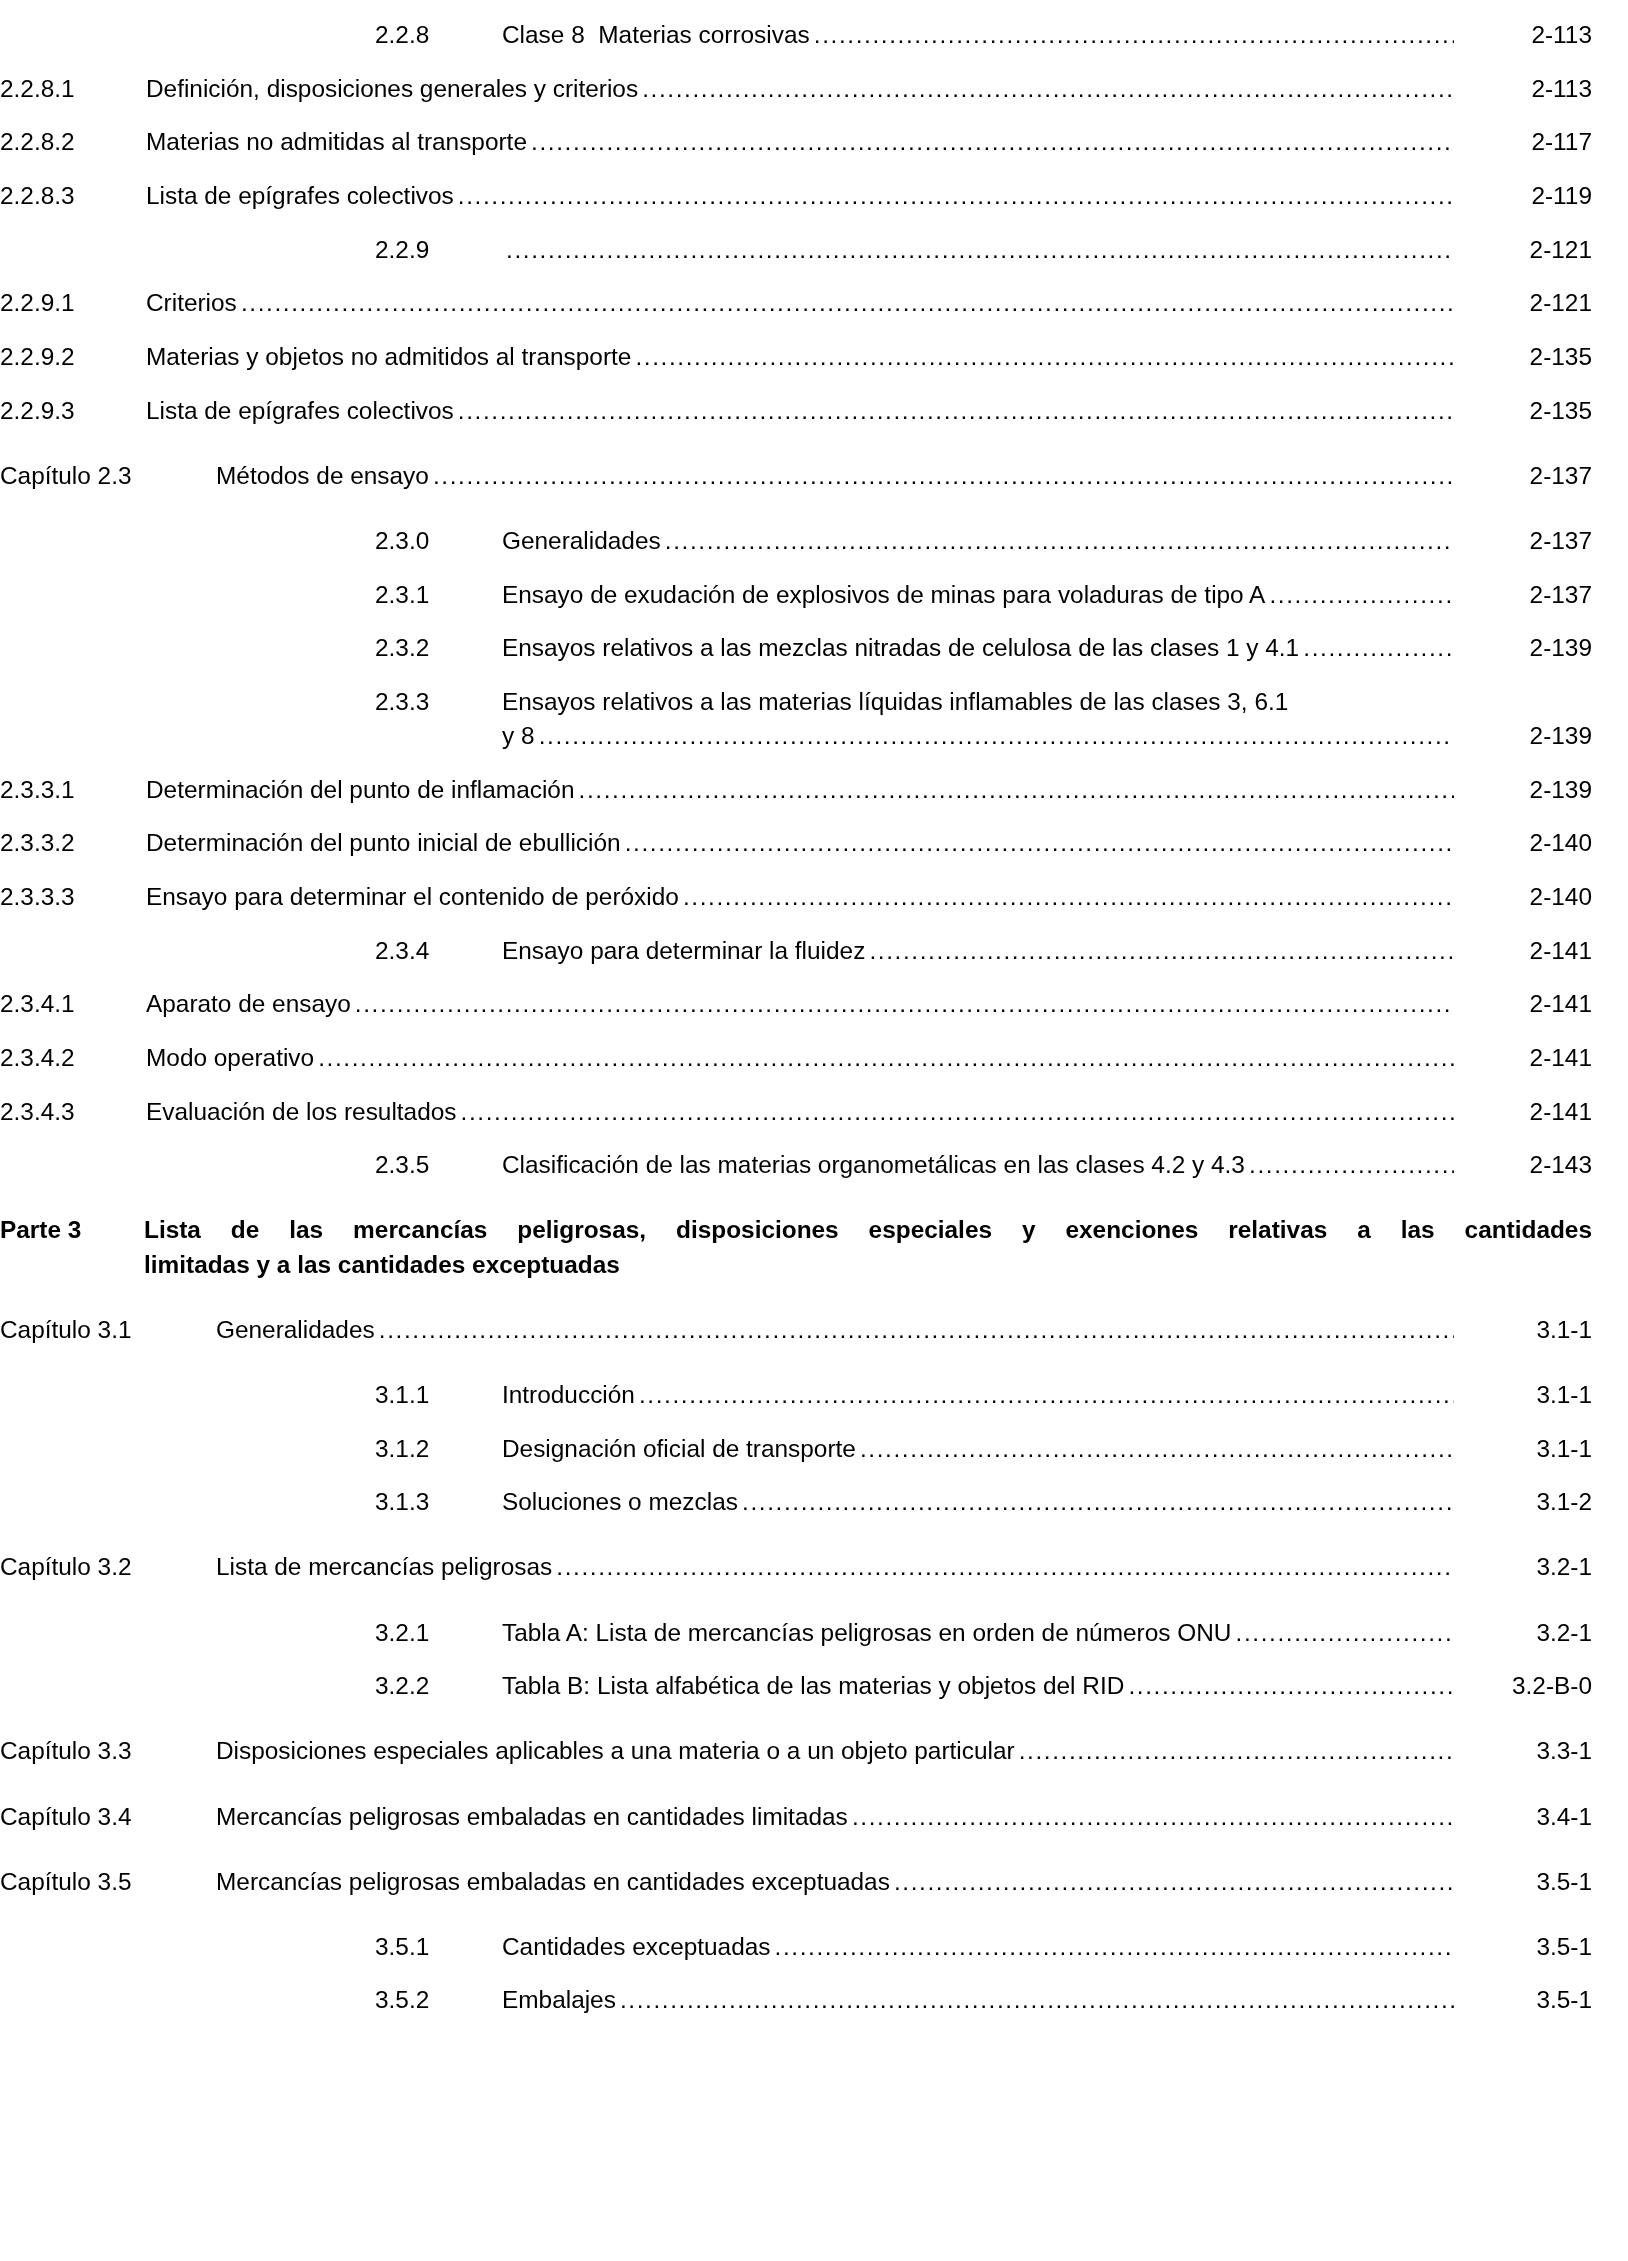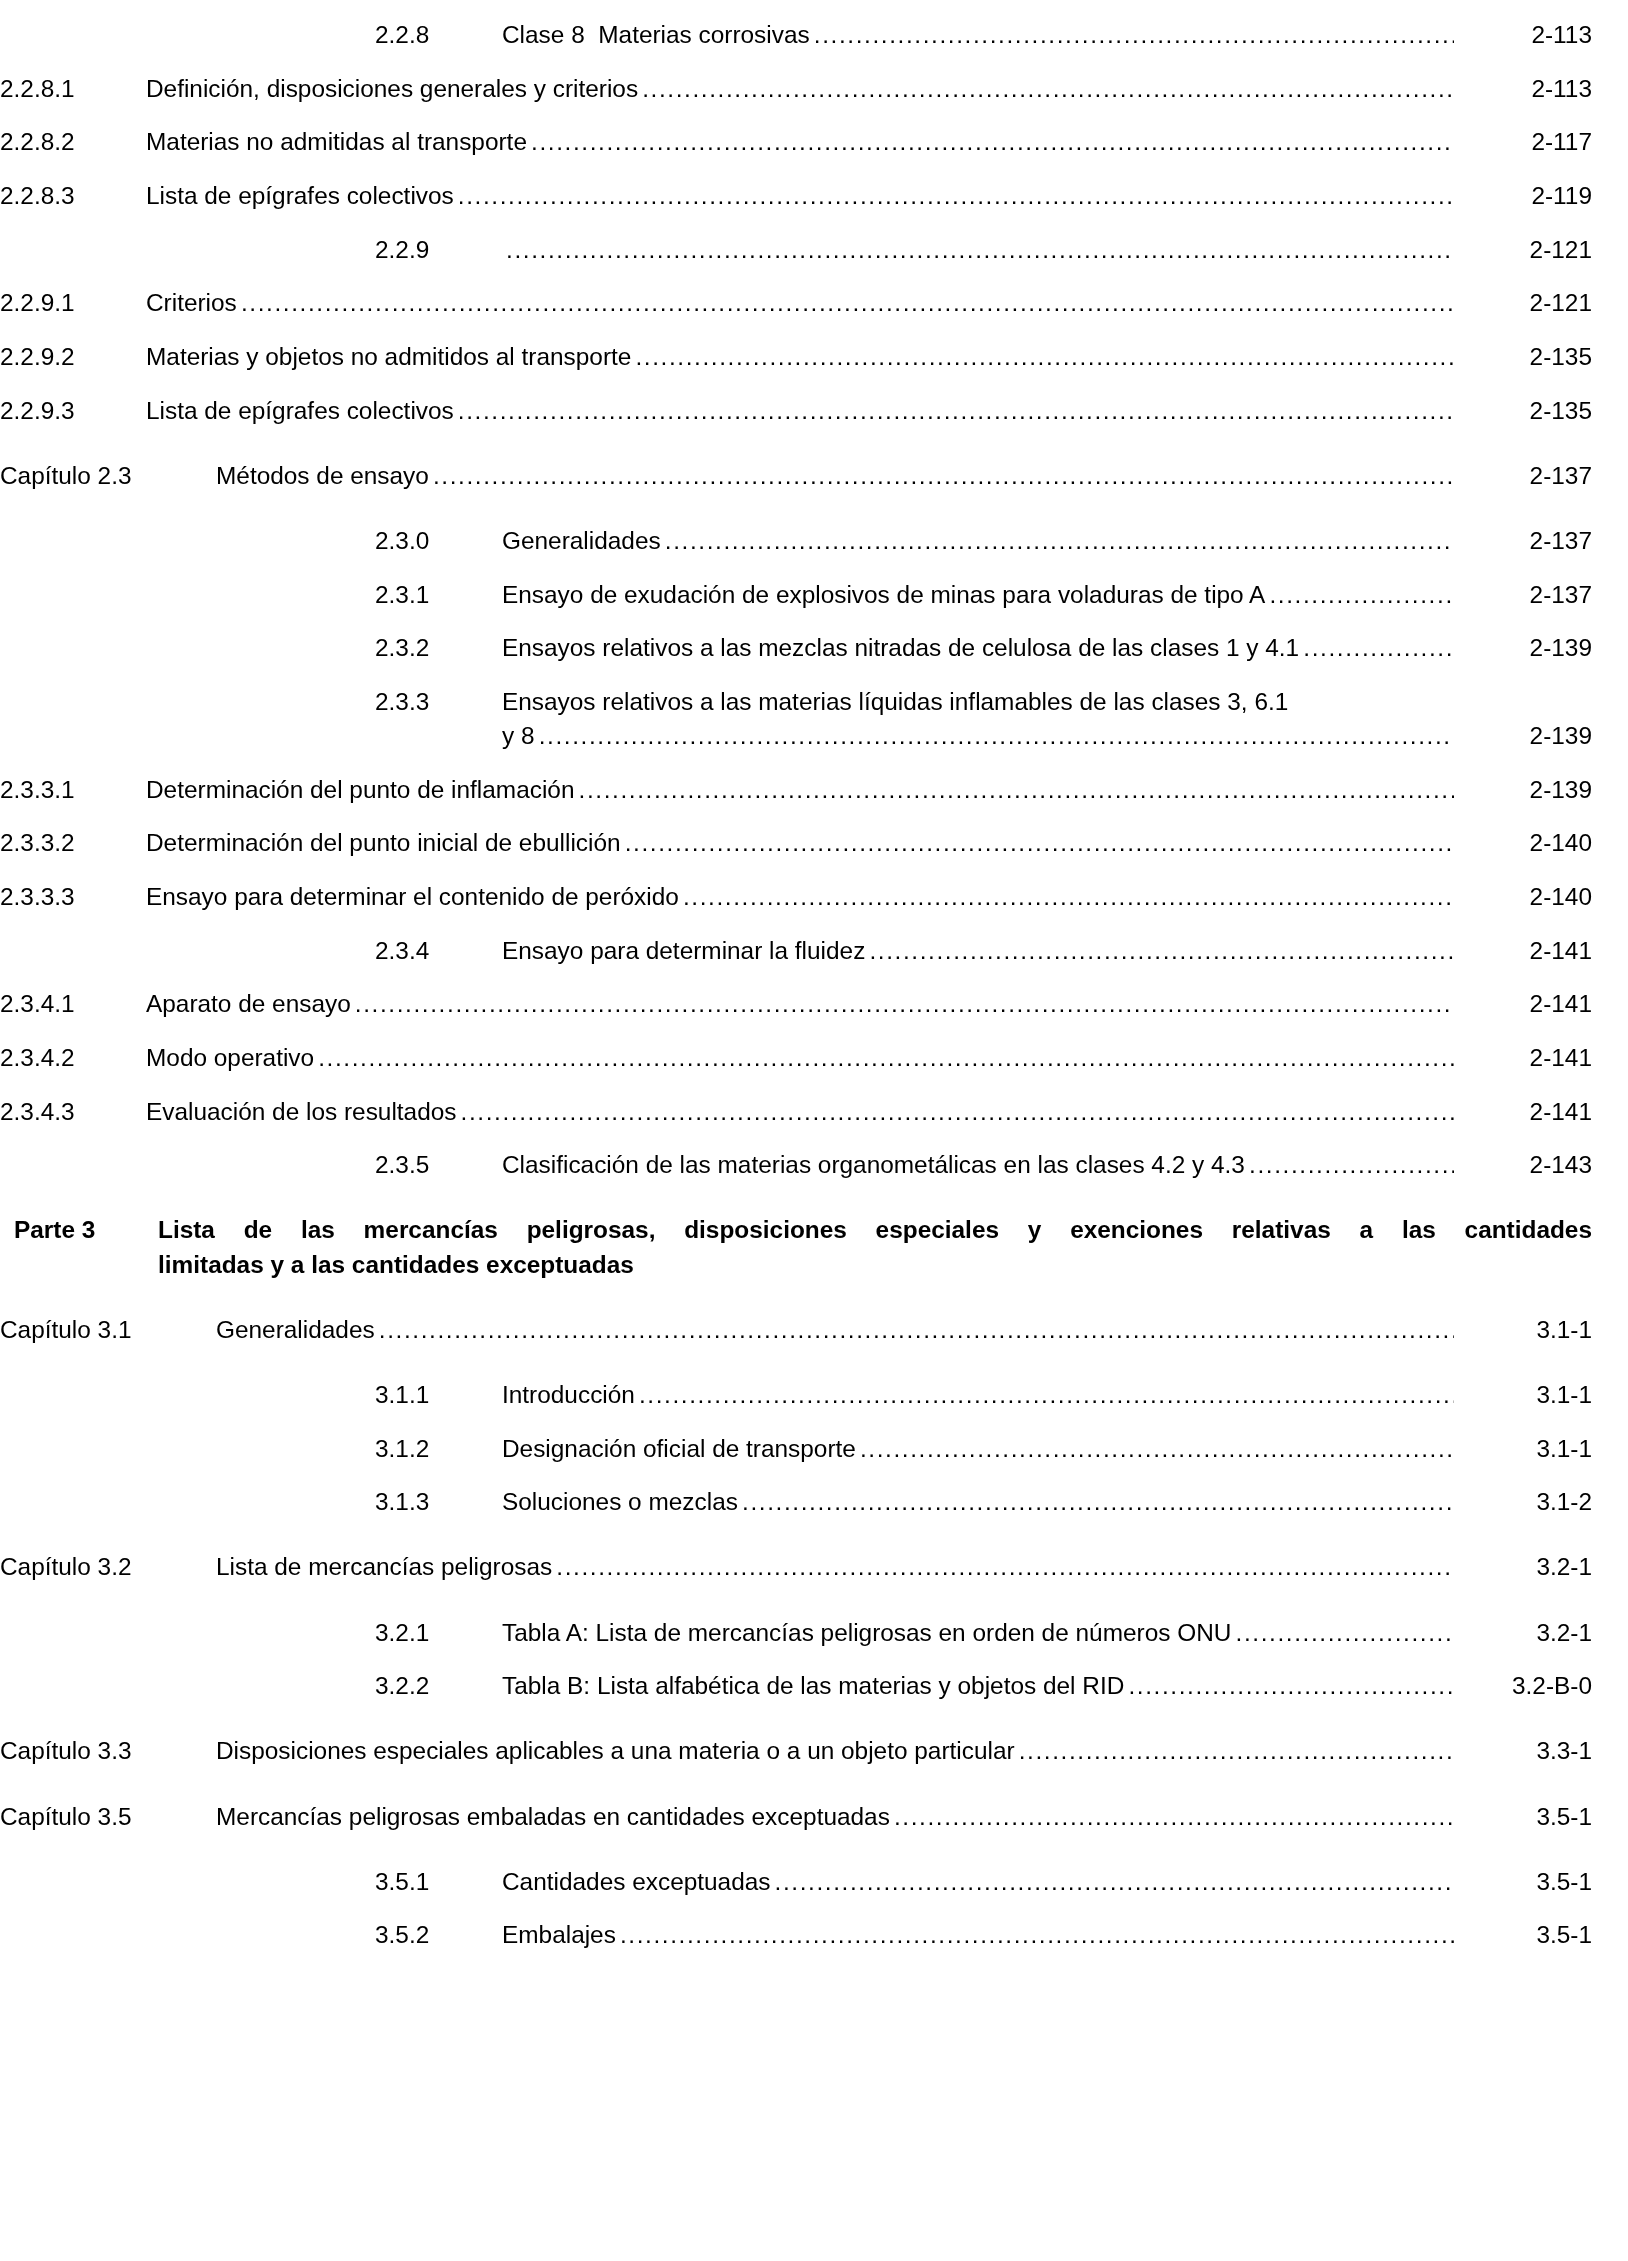--- a/index.html
+++ b/index.html
@@ -23,21 +23,21 @@
   .row {
     display: flex;
     align-items: flex-start;
     margin-bottom: 19.5px;
   }
   .row.gap { margin-top: 31px; }
   .row.bold { font-weight: bold; }
 
   .num { flex: 0 0 auto; white-space: pre; }
 
-  .level-part    { padding-left: 14px; }
+  .level-part    { padding-left: 0; }
   .level-part .num    { width: 144px; }
   .level-chapter { }
   .level-chapter .num { width: 216px; }
   .level-sub2    { padding-left: 375px; }
   .level-sub2 .num    { width: 127px; }
   .level-sub3    { }
   .level-sub3 .num    { width: 146px; }
 
   .body { flex: 1 1 auto; min-width: 0; }
 
@@ -371,20 +371,30 @@
     <span class="num">Capítulo 3.3</span>
     <div class="body">
         <div class="line last">
           <span class="txt">Disposiciones especiales aplicables a una materia o a un objeto particular</span>
           <span class="dots"></span>
           <span class="page">3.3-1</span>
         </div>
       </div>
   </div>
     <div class="row level-chapter gap">
+    <span class="num">Capítulo 3.4</span>
+    <div class="body">
+        <div class="line last">
+          <span class="txt">Mercancías peligrosas embaladas en cantidades limitadas</span>
+          <span class="dots"></span>
+          <span class="page">3.4-1</span>
+        </div>
+      </div>
+  </div>
+    <div class="row level-chapter gap">
     <span class="num">Capítulo 3.5</span>
     <div class="body">
         <div class="line last">
           <span class="txt">Mercancías peligrosas embaladas en cantidades exceptuadas</span>
           <span class="dots"></span>
           <span class="page">3.5-1</span>
         </div>
       </div>
   </div>
     <div class="row level-sub2 gap">

